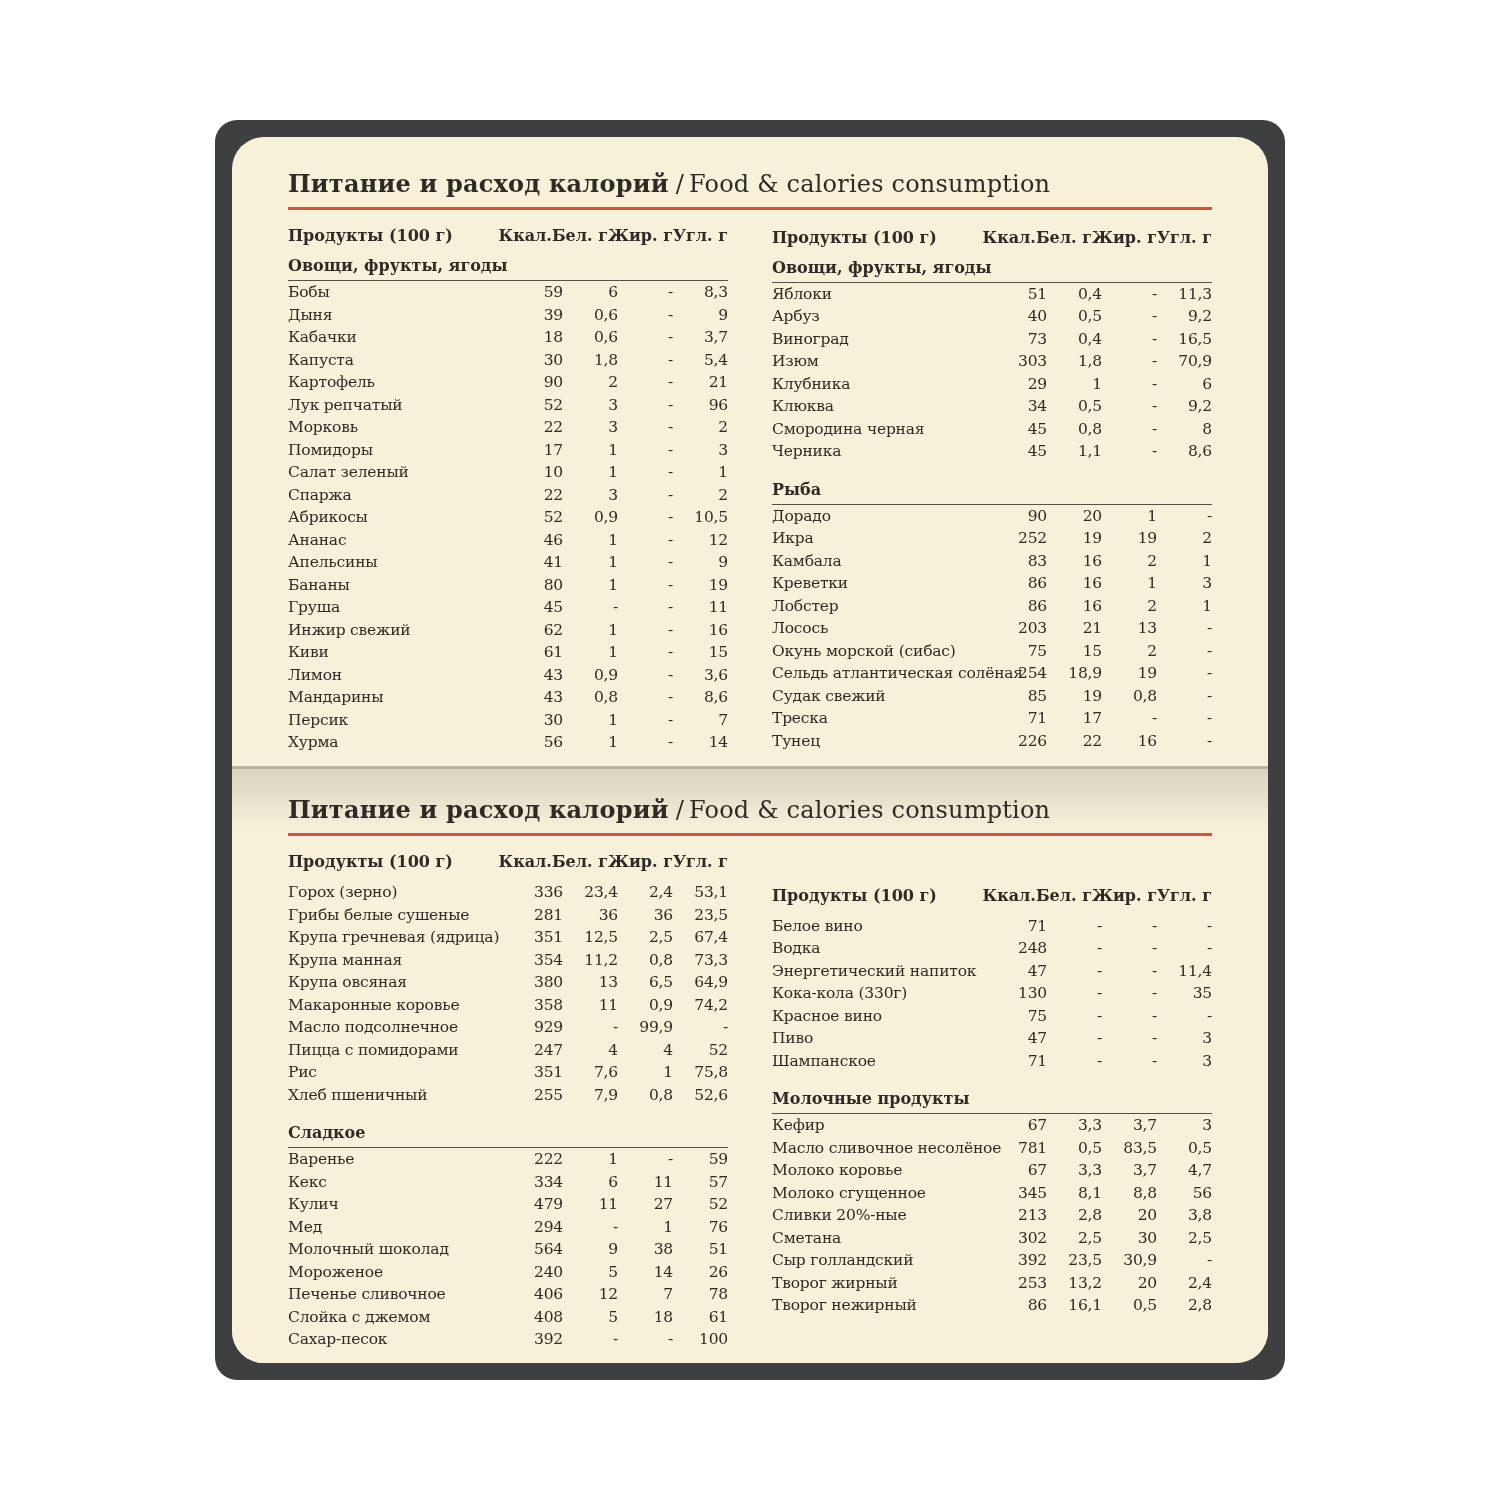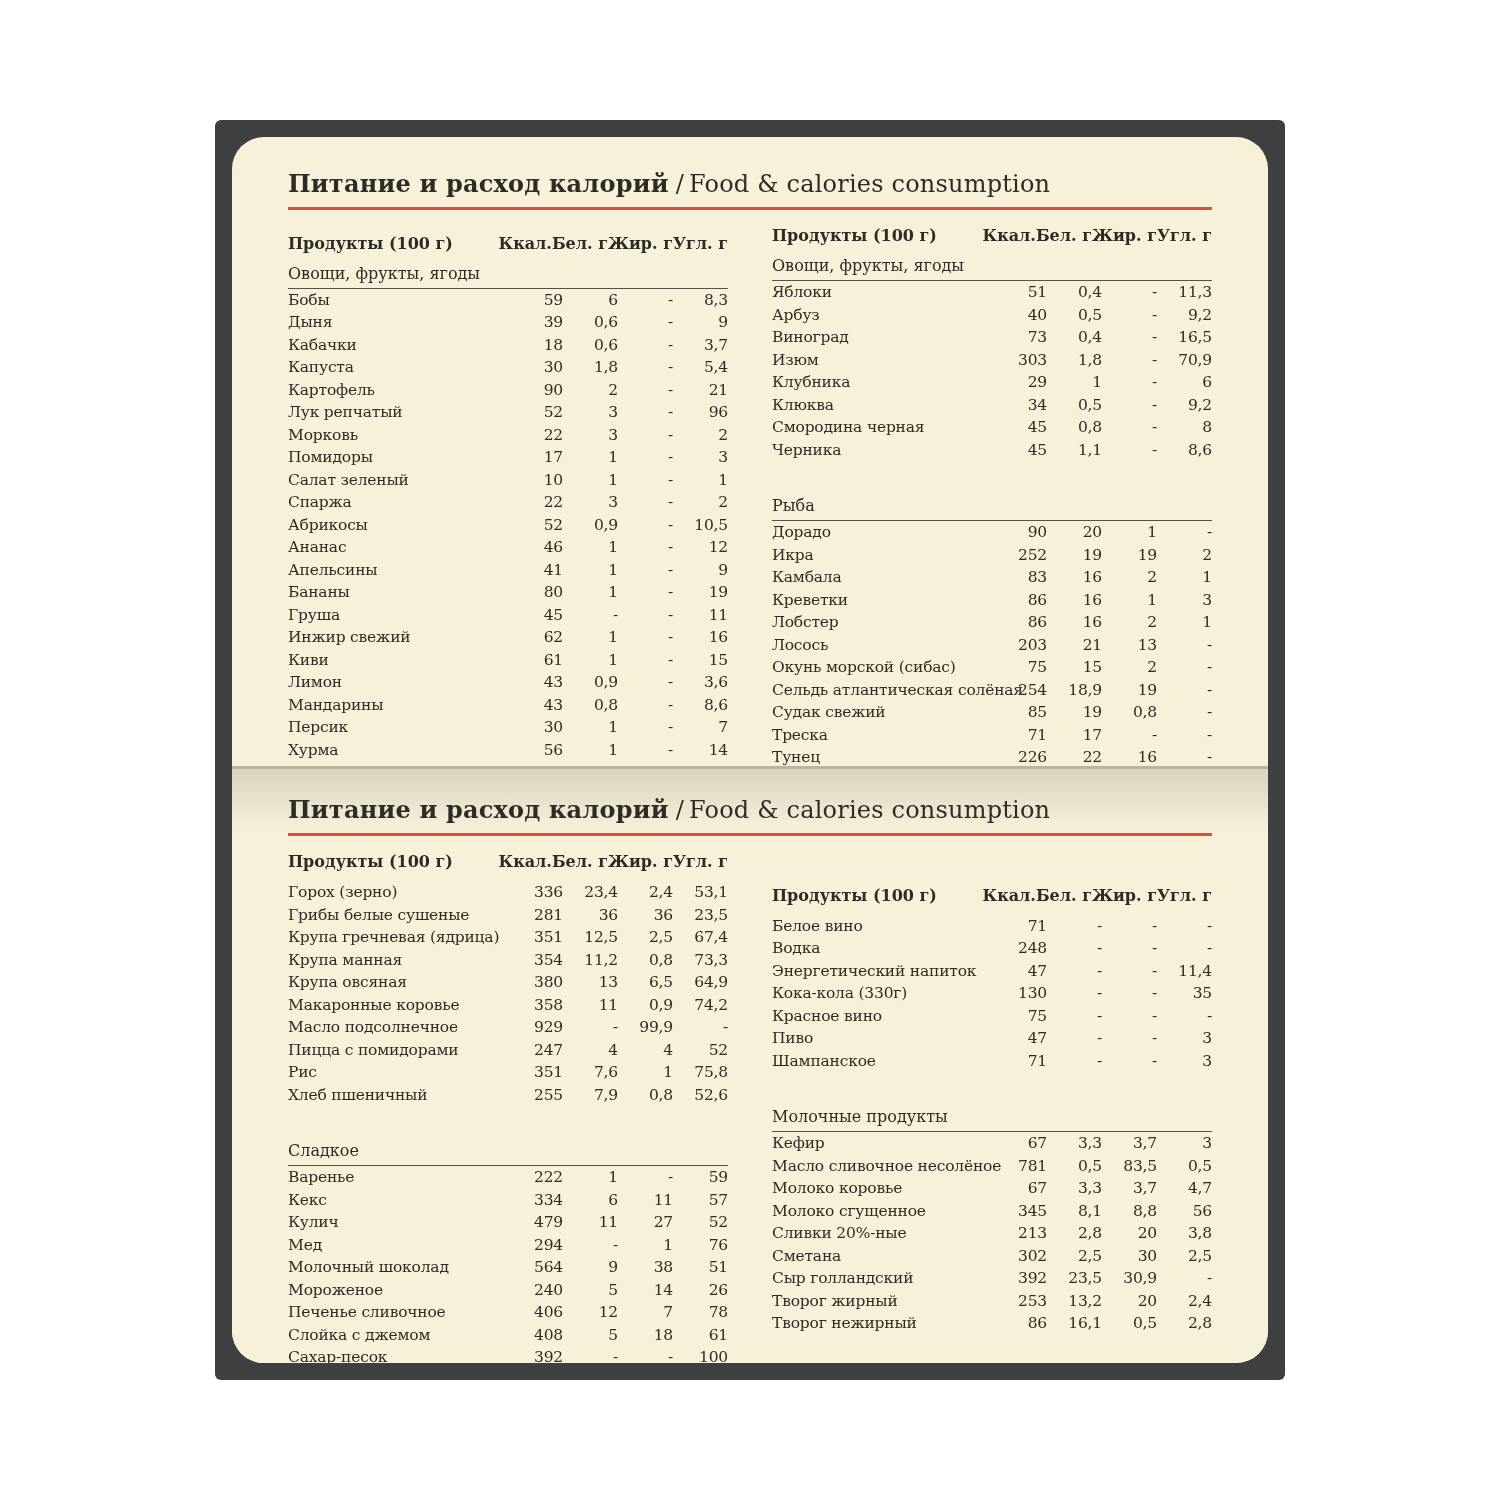--- a/index.html
+++ b/index.html
@@ -4,45 +4,45 @@
 <style>
   * { margin:0; padding:0; box-sizing:border-box; }
   html,body { background:#ffffff; }
   body { width:1500px; height:1500px; position:relative; }
   .canvas {
     position:relative; width:1500px; height:1500px; background:#ffffff;
     font-family:"DejaVu Serif", serif; color:var(--ink,#2e2b27);
   }
   .notebook {
     position:absolute; left:215px; top:120px; width:1070px; height:1260px;
-    background:var(--frame,#3e3f41); border-radius:6px; padding:17px;
+    background:var(--frame,#3e3f41); border-radius:22px; padding:17px;
   }
   .pages {
     width:100%; height:100%; background:var(--paper,#f8f1da);
     border-radius:32px; overflow:hidden; display:flex; flex-direction:column;
   }
   .page { padding:0 56px; }
   .page-top { height:629px; padding-top:32px; }
   .seam { height:3px; background:#b9b4a2; flex:0 0 auto; }
   .page-bottom {
     flex:1 1 auto; padding-top:26px;
     background:linear-gradient(180deg,#d9d3c0 0%, var(--paper,#f8f1da) 62px);
   }
   .title { font-size:24px; line-height:30px; font-weight:normal; letter-spacing:0.2px; white-space:nowrap; }
   .t-ru { font-weight:bold; }
   .t-sep { margin:0 5px 0 7px; }
   .red-rule { height:3px; background:var(--accent,#d9503c); margin-top:8px; }
   .cols { display:flex; gap:44px; margin-top:13px;align-items:center; }
   .col { flex:1 1 0; min-width:0; }
   .thead { display:flex; font-weight:bold; font-size:16px; line-height:22px; padding:2px 0 4px; margin-bottom:4px; }
   .sec-title {
-    font-weight:normal; font-size:16px; line-height:22px;
+    font-weight:bold; font-size:16px; line-height:22px;
     border-bottom:1.5px solid #55514a; padding-bottom:3px;
   }
-  .sec-gap { margin-top:34px; }
+  .sec-gap { margin-top:16px; }
   .row { display:flex; font-size:15.5px; line-height:22.5px; letter-spacing:-0.2px; }
   .c-prod { flex:1 1 auto; min-width:0; white-space:nowrap; text-align:left; }
   .c-num { flex:0 0 55px; text-align:right; white-space:nowrap; }
   .footnotes {
     margin-top:24px; border-top:1.5px solid #3b3833; padding-top:10px;
     text-align:right; font-style:italic; font-size:14.5px; line-height:21.5px;
   }
 </style>
 </head>
 <body>

